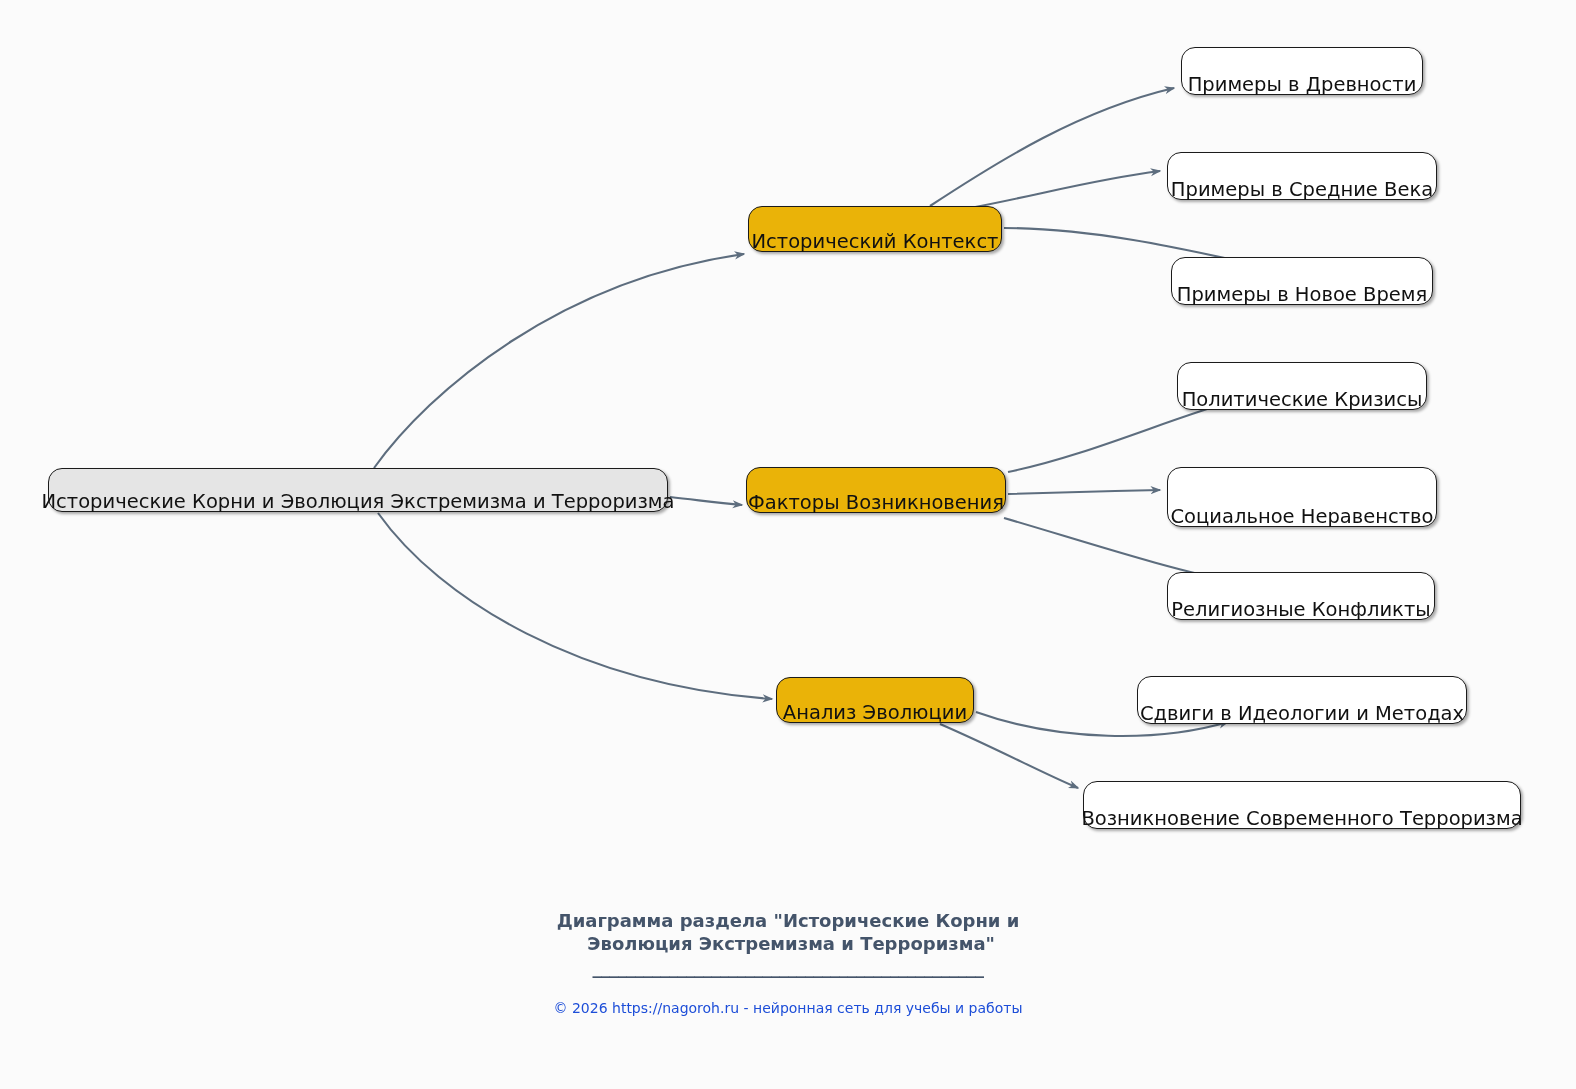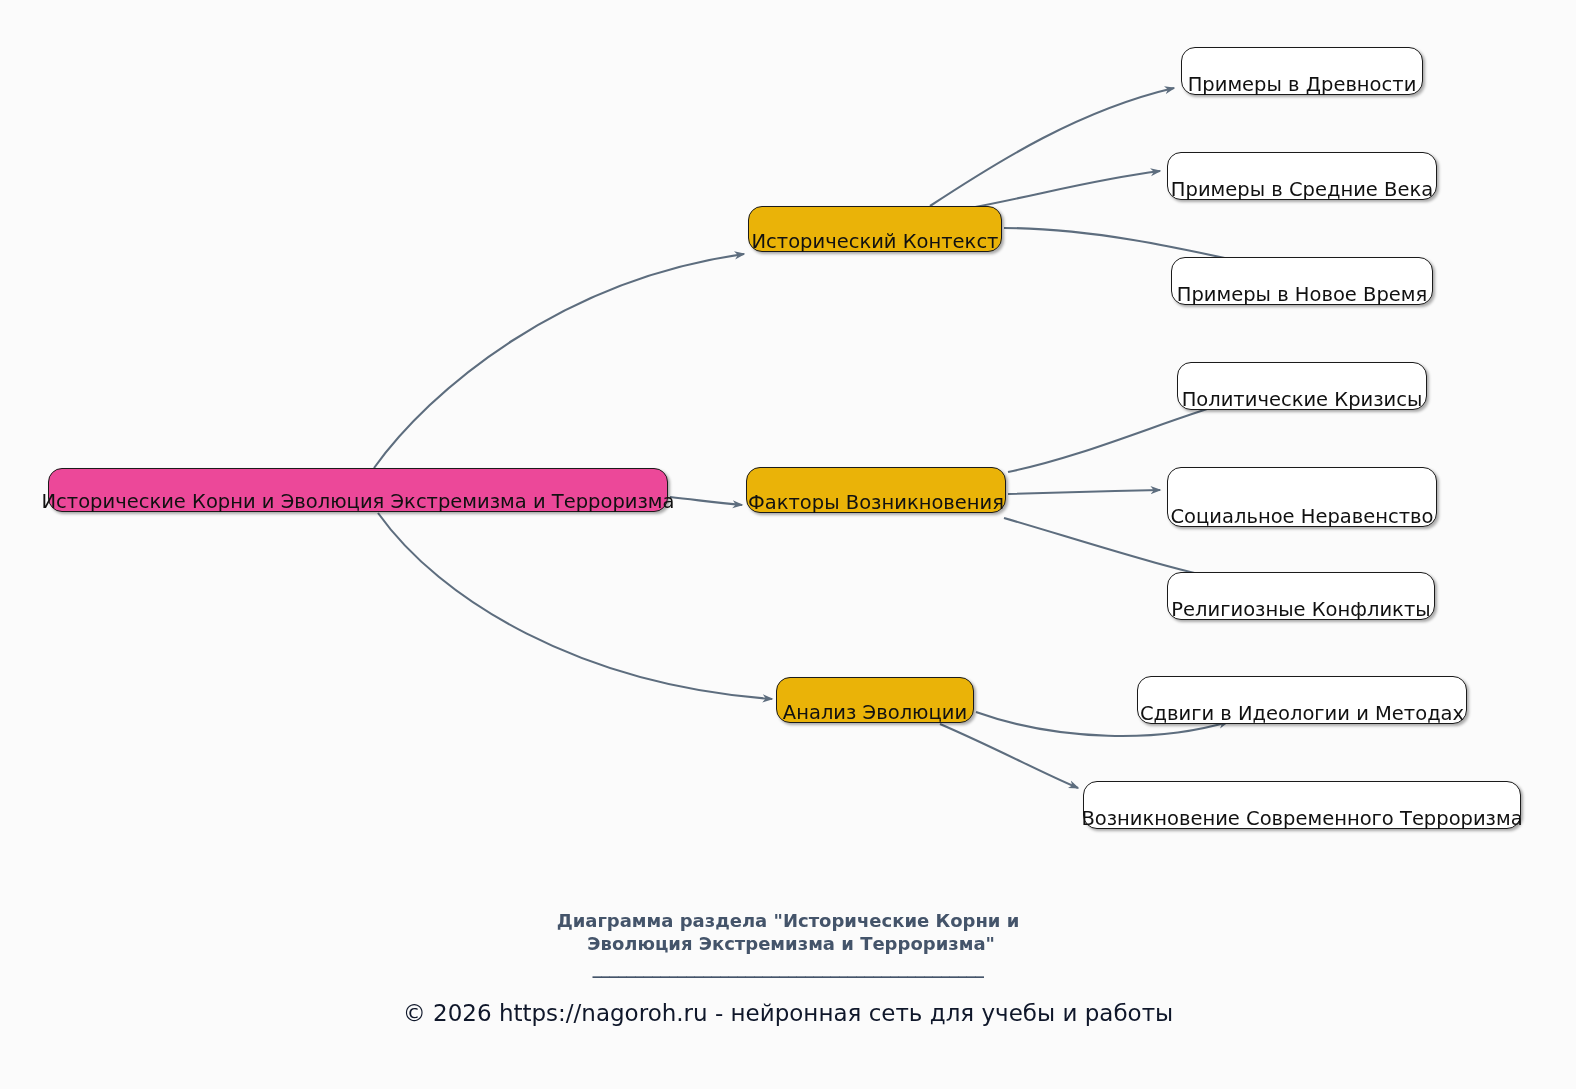--- a/index.html
+++ b/index.html
@@ -26,21 +26,21 @@
   .node {
     position: absolute;
     box-sizing: border-box;
     display: flex;
     align-items: flex-end;
     justify-content: center;
     white-space: nowrap;
     line-height: 1;
   }
   .node-root {
-    background: #ec4899;
+    background: #e5e5e5;
     border: 1.6px solid #1b1b1b;
     border-radius: 14px;
     color: #111111;
     font-size: 19.5px;
     box-shadow: 2px 2px 3px rgba(0,0,0,0.33);
   }
   .node-branch {
     background: #eab308;
     border: 1.6px solid #1b1b1b;
     border-radius: 14px;
@@ -72,22 +72,22 @@
   .footer-rule {
     color: #44546a;
     font-size: 18px;
     font-weight: bold;
     letter-spacing: -0.5px;
     margin-top: 2px;
     overflow: hidden;
     white-space: nowrap;
   }
   .footer-credit {
-    color: #0f172a;
-    font-size: 23px;
+    color: #1d4ed8;
+    font-size: 14px;
     margin-top: 22px;
     white-space: nowrap;
   }
 </style>
 </head>
 <body>
 
 <div id="canvas">
 
   <svg class="edges" viewBox="0 0 1576 1089" xmlns="http://www.w3.org/2000/svg">

